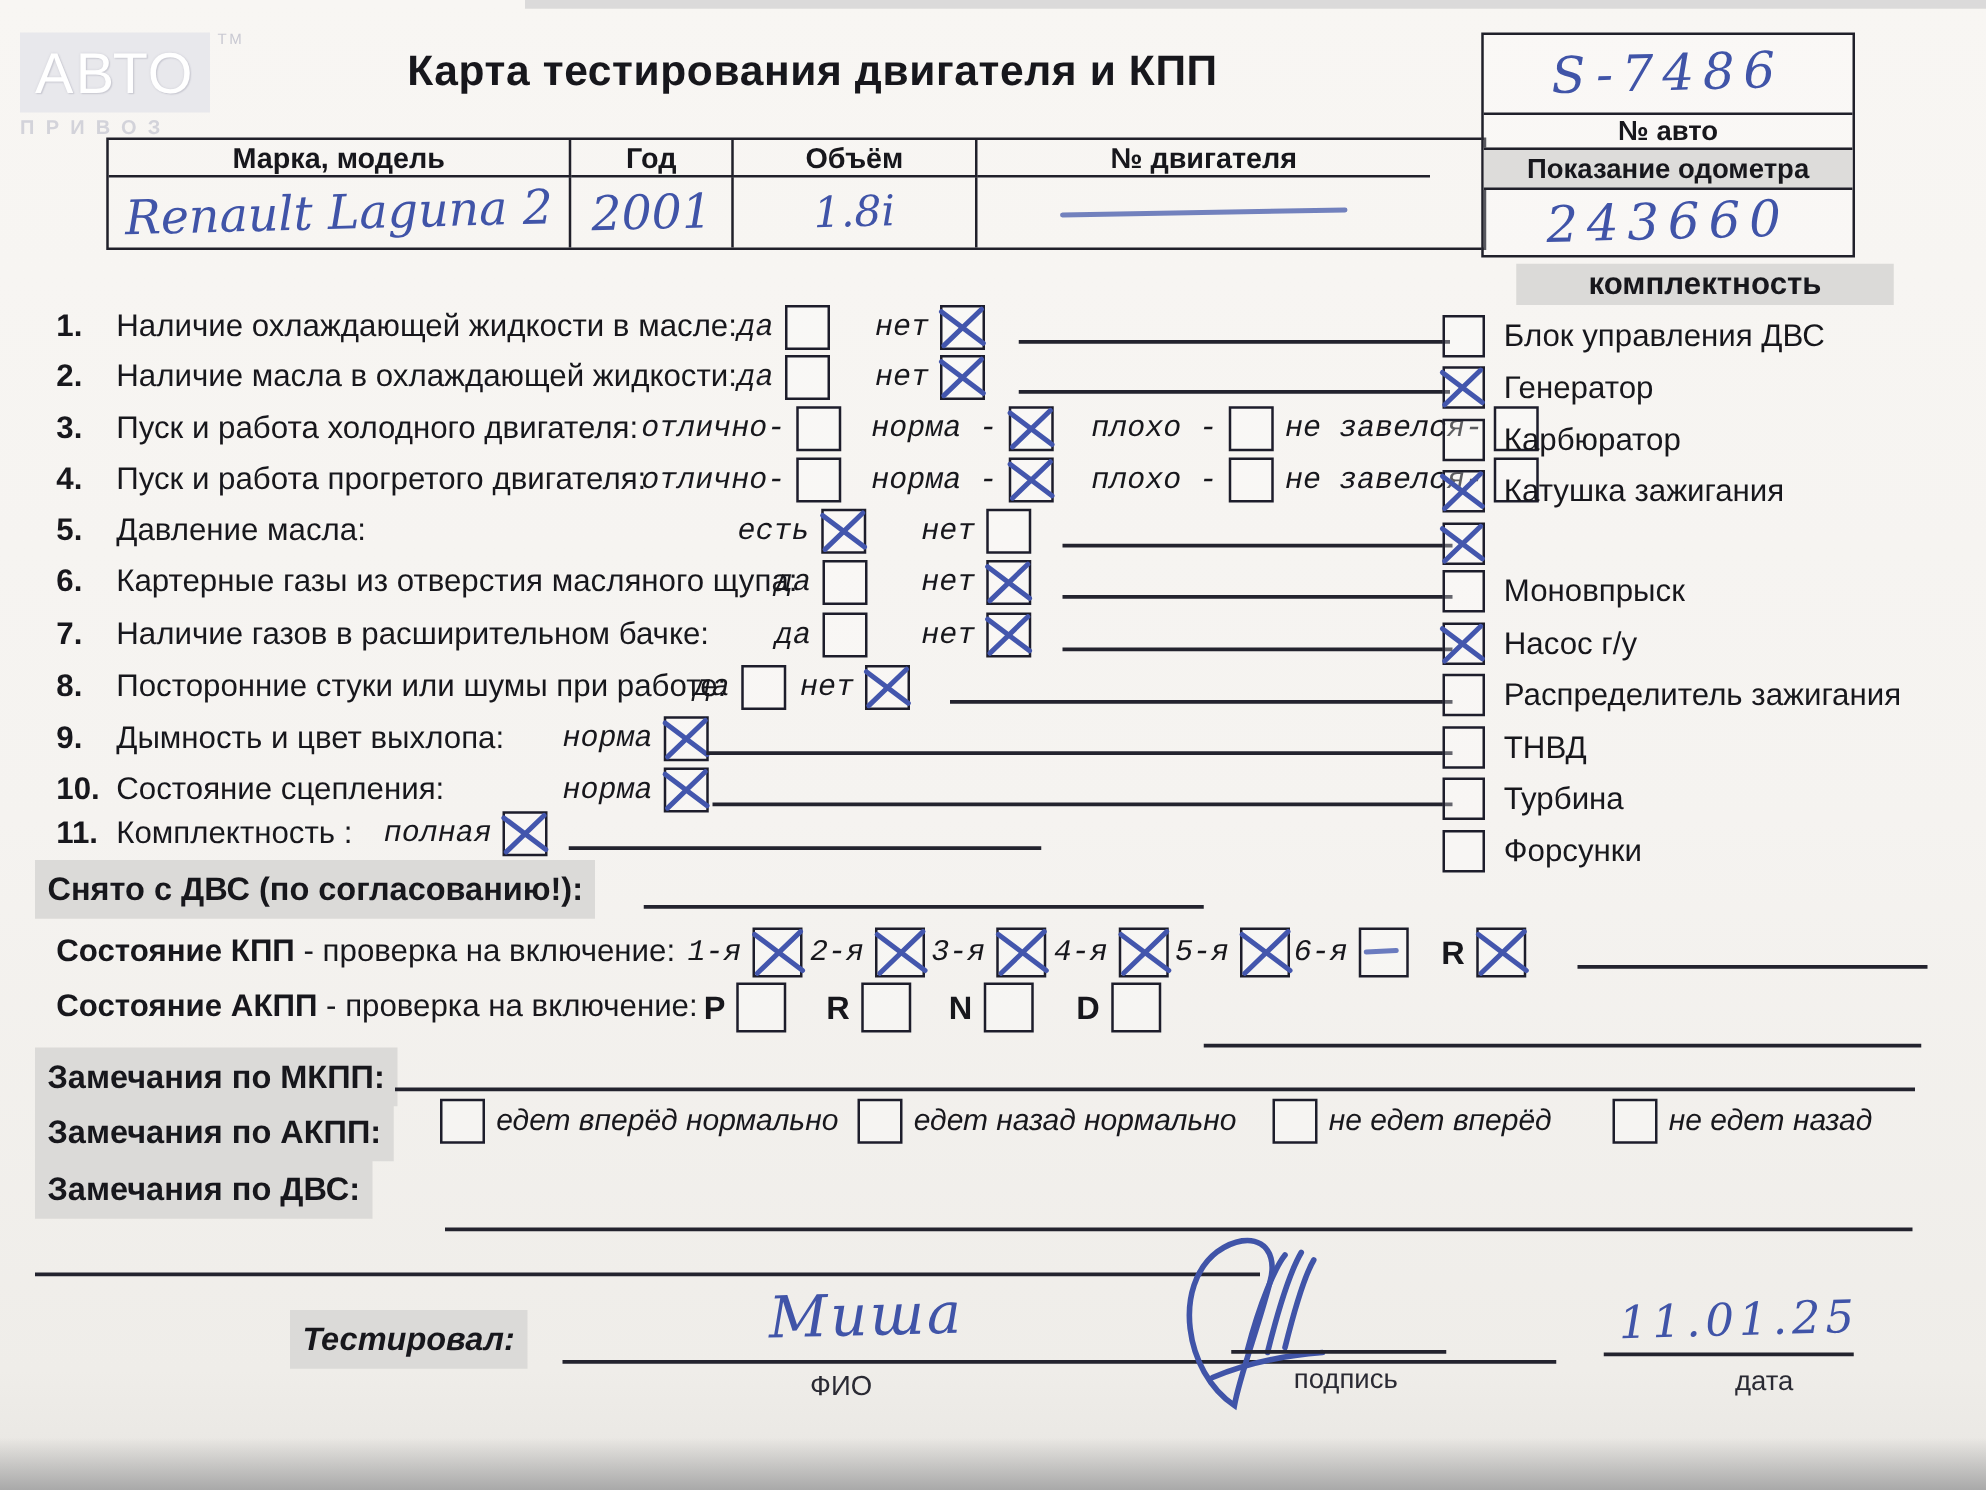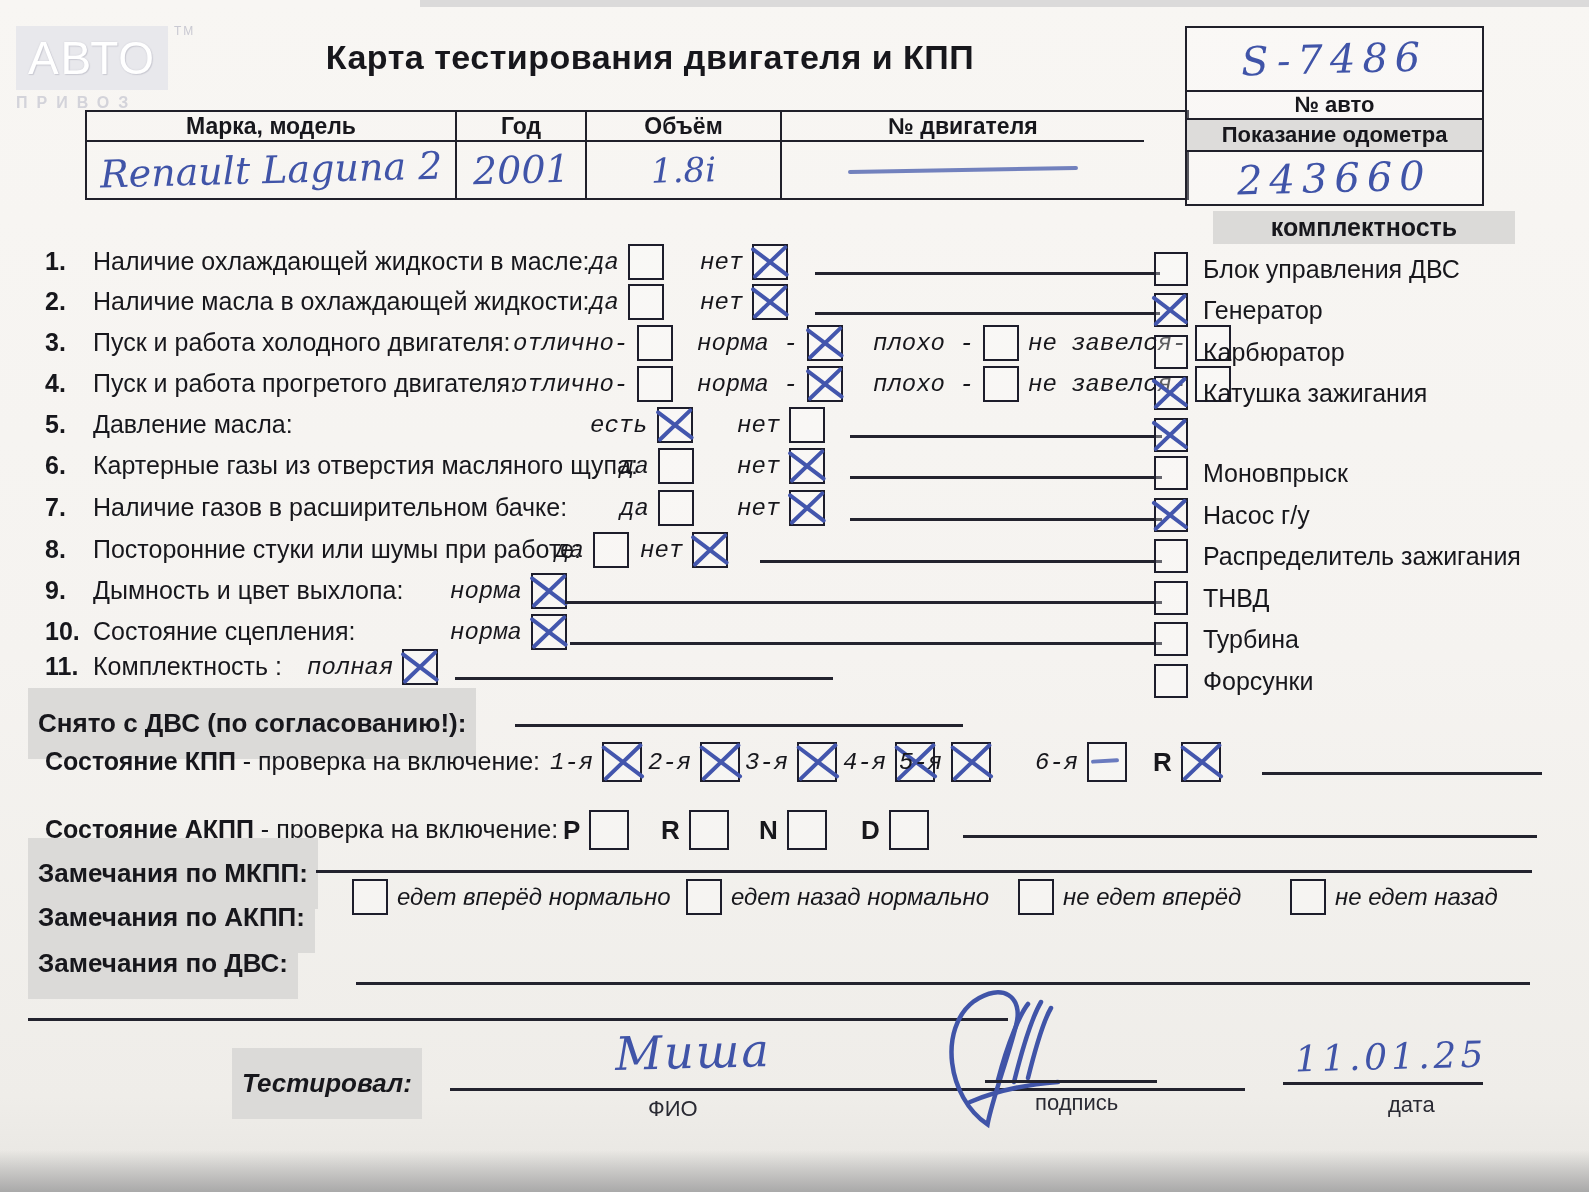--- a/index.html
+++ b/index.html
@@ -65,21 +65,21 @@
   .box.dashed::before { content:""; position:absolute; left:2px; top:15px; width:28px; height:3.5px;
     background:#6a7bbf; border-radius:3px; transform:rotate(-3deg); }
   .b40 { width:40px; height:40px; }
   .b40.checked::before, .b40.checked::after { top:16px; width:52px; }
   .b34 { width:34px; height:34px; }
   .b34.checked::before, .b34.checked::after { top:13px; width:44px; left:-8px; }
 
   .wline { position:absolute; height:2.5px; background:#23232e; top:32px; }
   .pline { position:absolute; height:2.5px; background:#23232e; }
 
-  .gray { background:#dbdad8; padding:20px 10px; }
+  .gray { background:#dbdad8; padding:8px 10px; }
   .bold { font-weight:bold; }
 
   .sec-label { position:absolute; font-size:26px; font-weight:bold; white-space:nowrap; }
 
   .ropt { position:absolute; display:flex; gap:9px; align-items:center; height:42px; }
   .ropt .w { font-style:italic; font-size:24px; white-space:nowrap; }
 
   
   .eq-title { position:absolute; left:1213px; top:211px; width:302px; text-align:center;
     font-size:25px; font-weight:bold; background:#dbdad8; padding:2px 0; }
@@ -309,36 +309,36 @@
         <span class="box b40 checked"></span>
       </span>
     <span class="opt" style="left:700px">
         <span class="w">3-я</span>
         <span class="box b40 checked"></span>
       </span>
     <span class="opt" style="left:798px">
         <span class="w">4-я</span>
         <span class="box b40 checked"></span>
       </span>
-    <span class="opt" style="left:854px">
+    <span class="opt" style="left:895px">
         <span class="w">5-я</span>
         <span class="box b40 checked"></span>
       </span>
     <span class="opt" style="left:990px">
         <span class="w">6-я</span>
         <span class="box b40 dashed"></span>
       </span>
     <span class="opt" style="left:1108px">
         <span class="g">R</span>
         <span class="box b40 checked"></span>
       </span>
   </div>
   <div class="pline" style="left:1262px;top:772px;width:280px"></div>
 
-  <div class="crow" style="top:808px;height:48px">
+  <div class="crow" style="top:784px;height:48px">
     <span class="lbl" style="left:0"><span class="bold">Состояние АКПП</span><span> - проверка на включение:</span></span>
     <span class="opt" style="left:518px">
         <span class="g">P</span>
         <span class="box b40"></span>
       </span>
     <span class="opt" style="left:616px">
         <span class="g">R</span>
         <span class="box b40"></span>
       </span>
     <span class="opt" style="left:714px">

